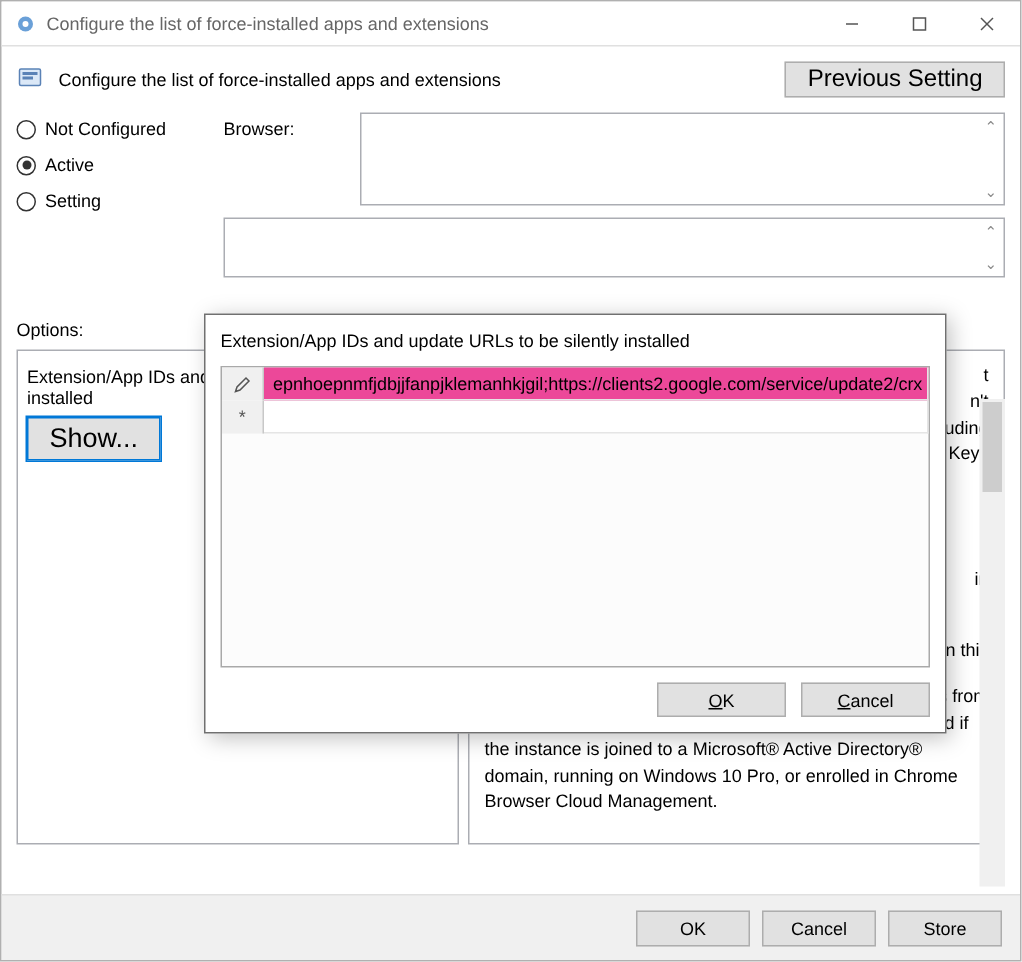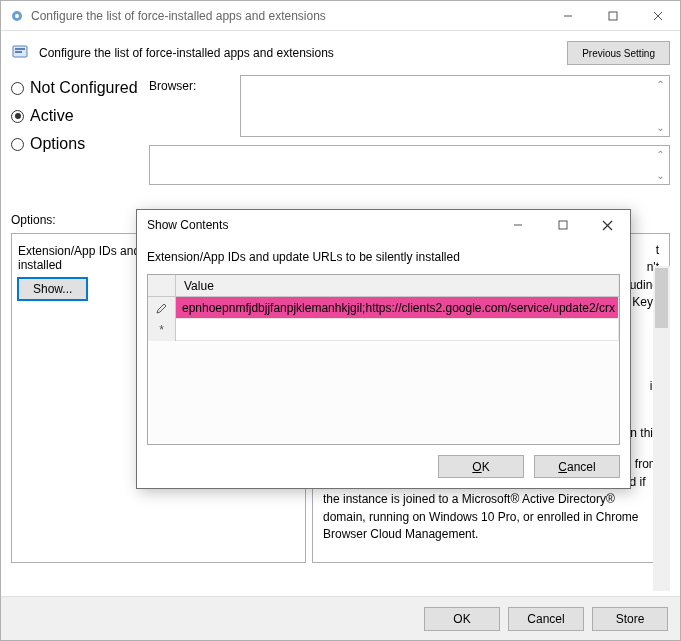--- a/index.html
+++ b/index.html
@@ -48,36 +48,36 @@
   .header-row .htxt {
     flex: 1;
     font-size: 12px;
   }
   .navbtn {
     height: 24px;
     padding: 0 14px;
     background: #e1e1e1;
     border: 1px solid #adadad;
     font-family: inherit;
-    font-size: 10px;
+    font-size: 16px;
     cursor: pointer;
   }
   .body-area {
     display: flex;
     padding: 0 10px 10px 10px;
     gap: 8px;
   }
   .leftcol {
     width: 130px;
     padding-top: 4px;
   }
   .radio-row {
     display: flex; align-items: center; gap: 6px;
     margin-bottom: 10px;
-    font-size: 16px;
+    font-size: 12px;
   }
   .radio {
     width: 13px; height: 13px; border-radius: 50%;
     border: 1px solid #333; background: #fff;
     display: inline-flex; align-items: center; justify-content: center;
   }
   .radio.checked::after {
     content: ""; width: 6px; height: 6px; border-radius: 50%; background: #333;
   }
   .rightcol { flex: 1; }
@@ -114,21 +114,21 @@
     border: 1px solid #abadb3;
     background: #fff;
     padding: 10px 6px;
   }
   .options-panel .optlabel { margin-bottom: 6px; }
   .showbtn {
     padding: 3px 14px;
     background: #e1e1e1;
     border: 1px solid #0078d7;
     outline: 1px solid #0078d7;
-    font-family: inherit; font-size: 12px;
+    font-family: inherit; font-size: 18px;
     cursor: pointer;
   }
   .help-panel {
     flex: 1;
     border: 1px solid #abadb3;
     background: #fff;
     padding: 8px 10px;
     position: relative;
     overflow: hidden;
     line-height: 1.45;
@@ -271,21 +271,21 @@
     <div class="radio-row">
       <span class="radio"></span>
       <span>Not Configured</span>
     </div>
     <div class="radio-row">
       <span class="radio checked"></span>
       <span>Active</span>
     </div>
     <div class="radio-row">
       <span class="radio"></span>
-      <span>Options</span>
+      <span>Setting</span>
     </div>
   </div>
   <div class="rightcol">
     <div class="form-row">
       <div class="form-label">Browser:</div>
       <div class="textarea-sunk">
         <span></span>
         <div class="scroll-up">⌃</div>
         <div class="scroll-down">⌄</div>
       </div>
@@ -324,48 +324,23 @@
   <div class="thumb"></div>
 </div>
 
 <div class="footer">
   <button>OK</button>
   <button>Cancel</button>
   <button>Store</button>
 </div>
 
 <div class="modal">
-  <div class="mtitlebar">
-    <span class="mtitle">Show Contents</span>
-    <div class="winbtns">
-      <div class="winbtn">
-          <svg width="10" height="10">
-            <line x1="1" y1="5" x2="9" y2="5" stroke-width="1"></line>
-          </svg>
-        </div>
-      <div class="winbtn">
-          <svg width="10" height="10">
-            <rect x="1" y="1" width="8" height="8" fill="none" stroke-width="1"></rect>
-          </svg>
-        </div>
-      <div class="winbtn">
-          <svg width="11" height="11">
-            <line x1="1" y1="1" x2="10" y2="10" stroke="#333" stroke-width="1.2"></line>
-            <line x1="10" y1="1" x2="1" y2="10" stroke="#333" stroke-width="1.2"></line>
-          </svg>
-        </div>
-    </div>
-  </div>
   <div class="mbody">
     <div class="mprompt">Extension/App IDs and update URLs to be silently installed</div>
     <div class="grid">
-      <div class="grid-row grid-hdr">
-        <div class="rowhdr"></div>
-        <div class="cell">Value</div>
-      </div>
       <div class="grid-row">
         <div class="rowhdr">
           <svg width="11" height="11" viewBox="0 0 11 11">
               <path d="M1 10 L2 7 L8 1 L10 3 L4 9 Z" fill="none" stroke="#555" stroke-width="1"></path>
             </svg>
         </div>
         <div class="cell editing">
           <span>epnhoepnmfjdbjjfanpjklemanhkjgil;https://clients2.google.com/service/update2/crx</span>
             <span class="caret"></span>
         </div>

